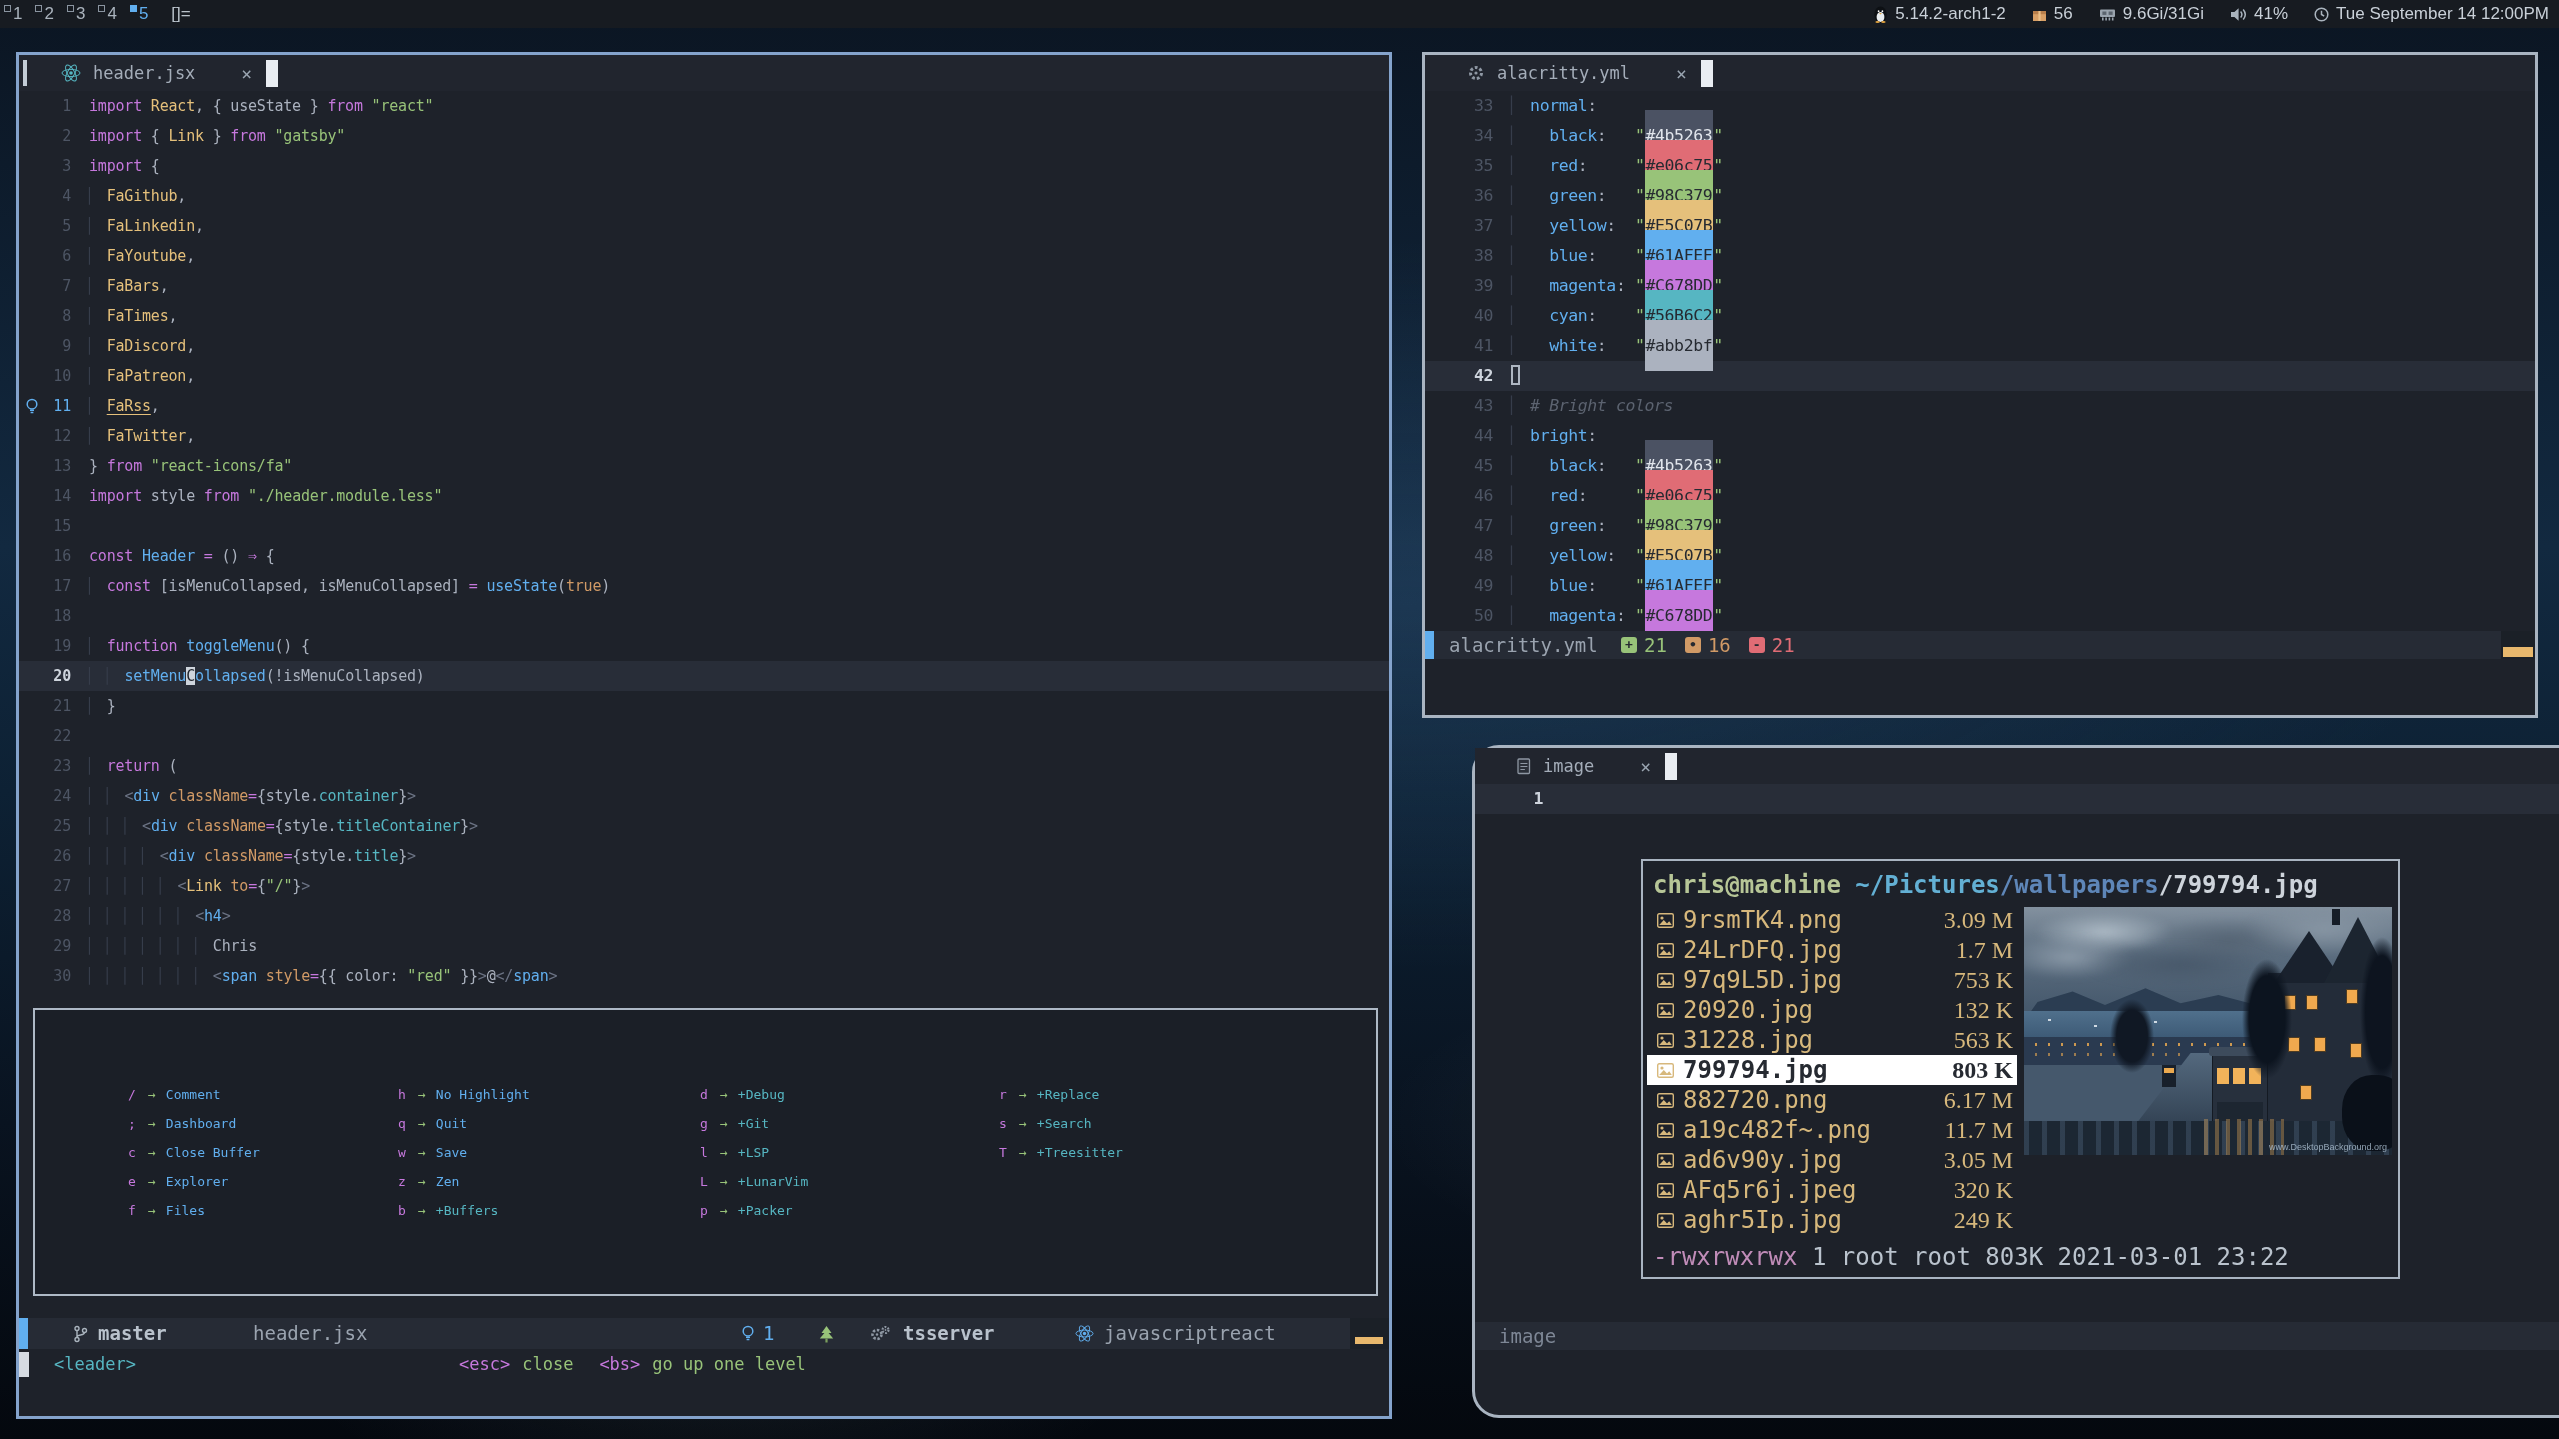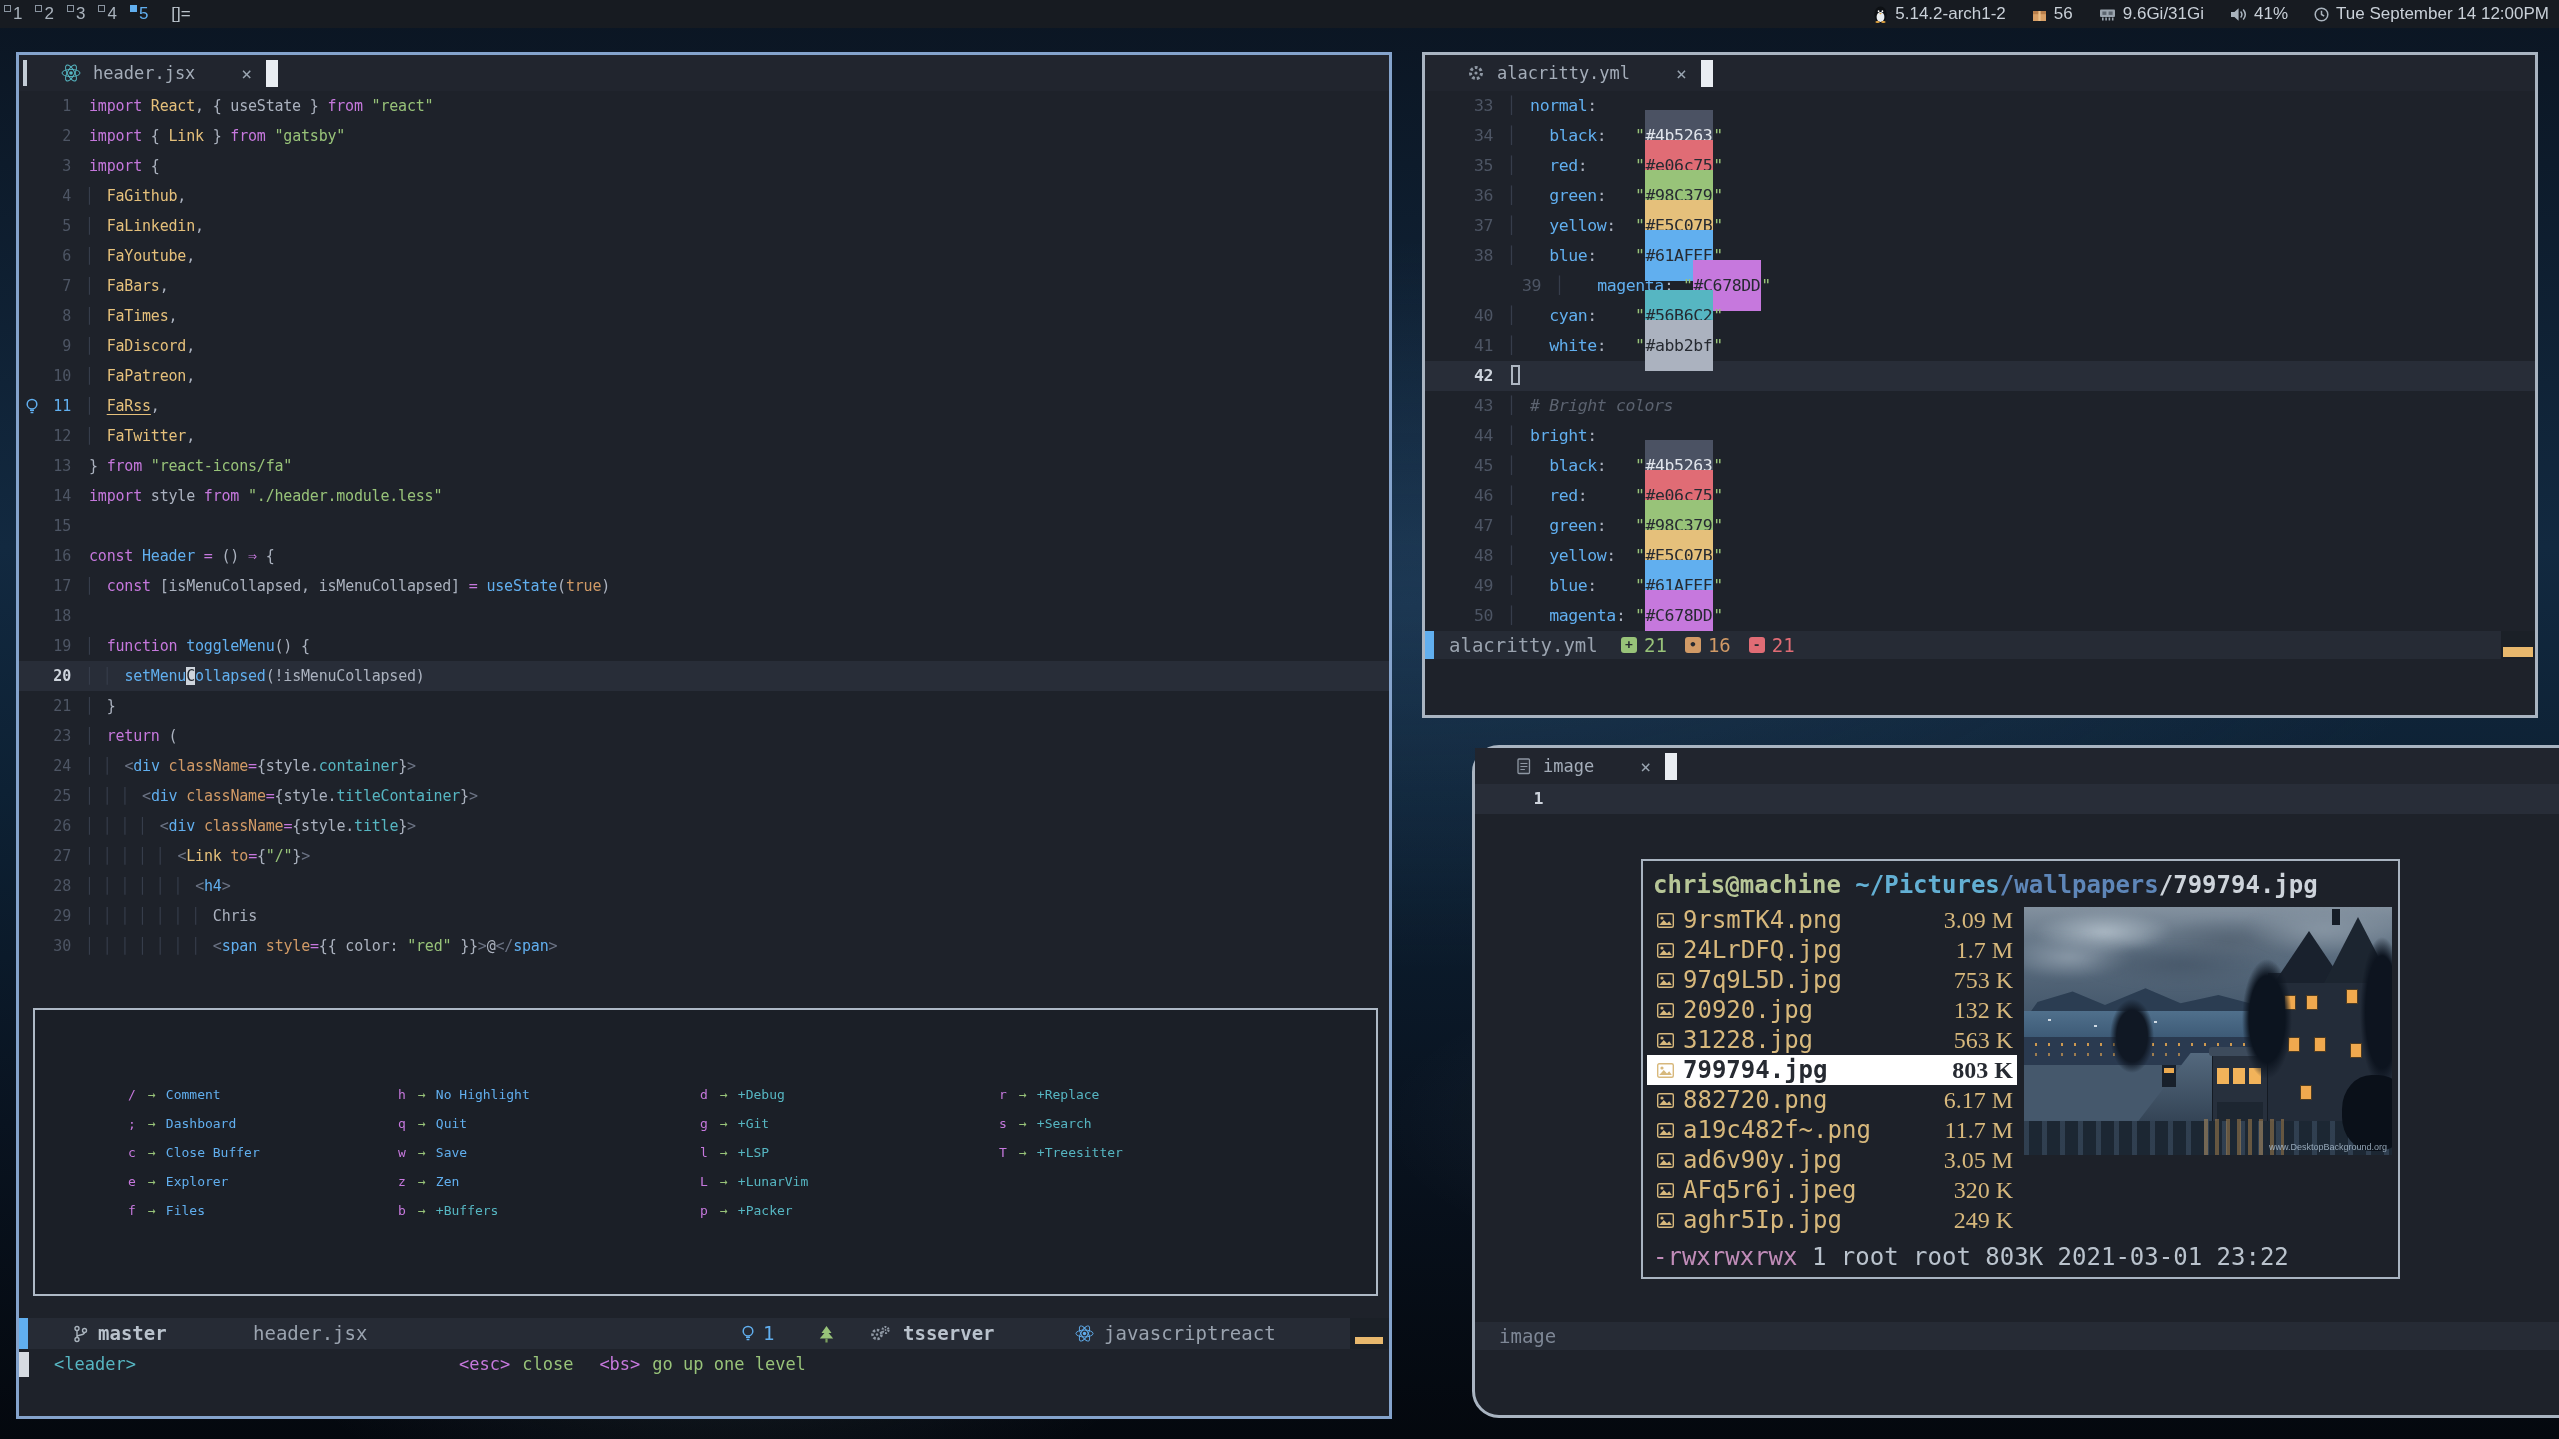--- a/index.html
+++ b/index.html
@@ -333,20 +333,25 @@
         <span class="ln" style="width: 26px;">20</span>
         <div class="ctext"><span class="t-G">▏</span><span class="t-w"> </span><span class="t-G">▏</span><span class="t-w"> </span><span class="t-f">setMenu</span><span class="t-B">C</span><span class="t-f">ollapsed</span><span class="t-w">(!isMenuCollapsed)</span></div>
       </div>
       <div class="crow">
         <div class="sign"></div>
         <span class="ln" style="width: 26px;">21</span>
         <div class="ctext"><span class="t-G">▏</span><span class="t-w"> }</span></div>
       </div>
       <div class="crow">
         <div class="sign"></div>
+        <span class="ln" style="width: 26px;">22</span>
+        <div class="ctext"></div>
+      </div>
+      <div class="crow">
+        <div class="sign"></div>
         <span class="ln" style="width: 26px;">23</span>
         <div class="ctext"><span class="t-G">▏</span><span class="t-w"> </span><span class="t-k">return </span><span class="t-w">(</span></div>
       </div>
       <div class="crow">
         <div class="sign"></div>
         <span class="ln" style="width: 26px;">24</span>
         <div class="ctext"><span class="t-G">▏</span><span class="t-w"> </span><span class="t-G">▏</span><span class="t-w"> </span><span class="t-d">&lt;</span><span class="t-f">div</span><span class="t-w"> </span><span class="t-a">className</span><span class="t-k">=</span><span class="t-w">{style.</span><span class="t-c">container</span><span class="t-w">}</span><span class="t-d">&gt;</span></div>
       </div>
       <div class="crow">
         <div class="sign"></div>
@@ -502,21 +507,21 @@
       </div>
       <div class="crow">
         <span class="ln" style="width: 68px;">37</span>
         <div class="ctext"><span class="t-G">▏</span><span class="t-w">   </span><span class="t-f">yellow</span><span class="t-w">:  </span><span class="t-s">"</span><span class="t-chip" style="background: rgb(229, 192, 123); color: rgb(38, 42, 49);">#E5C07B</span><span class="t-s">"</span></div>
       </div>
       <div class="crow">
         <span class="ln" style="width: 68px;">38</span>
         <div class="ctext"><span class="t-G">▏</span><span class="t-w">   </span><span class="t-f">blue</span><span class="t-w">:    </span><span class="t-s">"</span><span class="t-chip" style="background: rgb(97, 175, 239); color: rgb(38, 42, 49);">#61AFEF</span><span class="t-s">"</span></div>
       </div>
       <div class="crow">
-        <span class="ln" style="width: 68px; margin-left: 48px;">39</span>
+        <span class="ln" style="width: 68px;">39</span>
         <div class="ctext"><span class="t-G">▏</span><span class="t-w">   </span><span class="t-f">magenta</span><span class="t-w">: </span><span class="t-s">"</span><span class="t-chip" style="background: rgb(198, 120, 221); color: rgb(38, 42, 49);">#C678DD</span><span class="t-s">"</span></div>
       </div>
       <div class="crow">
         <span class="ln" style="width: 68px;">40</span>
         <div class="ctext"><span class="t-G">▏</span><span class="t-w">   </span><span class="t-f">cyan</span><span class="t-w">:    </span><span class="t-s">"</span><span class="t-chip" style="background: rgb(86, 182, 194); color: rgb(38, 42, 49);">#56B6C2</span><span class="t-s">"</span></div>
       </div>
       <div class="crow">
         <span class="ln" style="width: 68px;">41</span>
         <div class="ctext"><span class="t-G">▏</span><span class="t-w">   </span><span class="t-f">white</span><span class="t-w">:   </span><span class="t-s">"</span><span class="t-chip" style="background: rgb(171, 178, 191); color: rgb(38, 42, 49);">#abb2bf</span><span class="t-s">"</span></div>
       </div>

